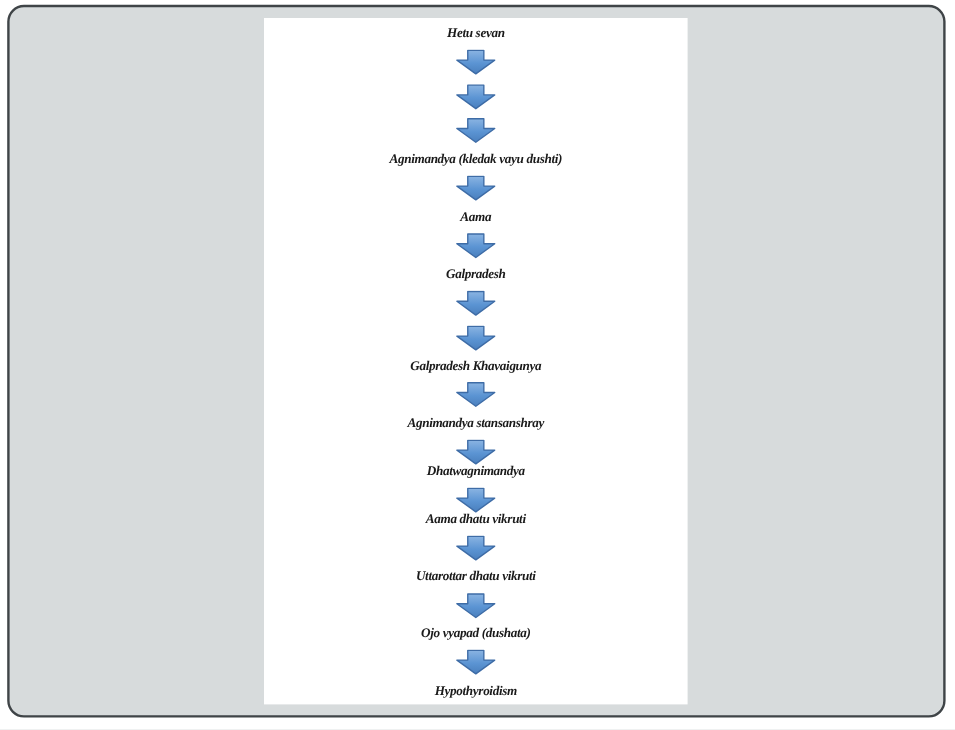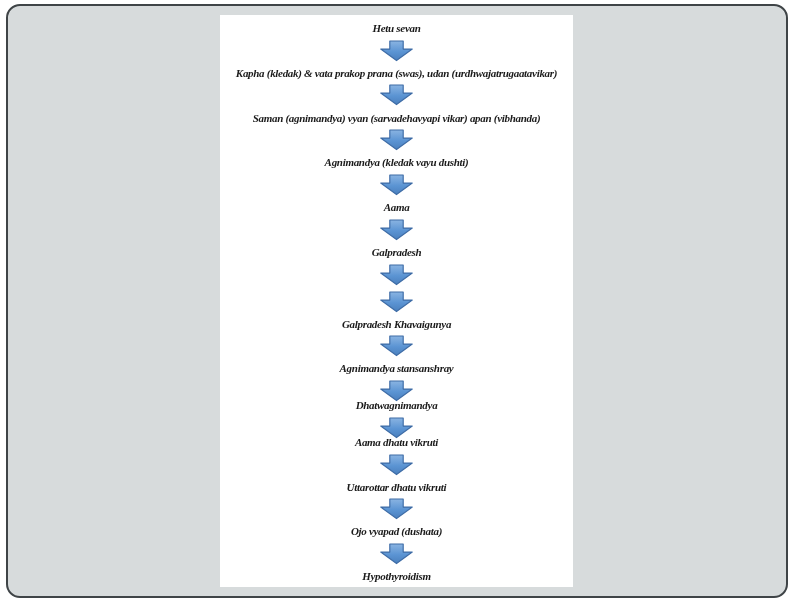--- a/index.html
+++ b/index.html
@@ -82,25 +82,23 @@
   </defs>
 </svg>
 
 <div class="frame">
   <div class="panel">
     <div class="flow" id="flow">
         <div class="step">Hetu sevan</div>
         <svg class="arrow" viewBox="0 0 36 23">
     <polygon points="11,1 25,1 25,9.5 34.5,9.5 18,21.5 1.5,9.5 11,9.5"></polygon>
   </svg>
-        <div class="step">Kapha (kledak) &amp; vata prakop prana (swas), udan (urdhwajatrugaatavikar)</div>
         <svg class="arrow" viewBox="0 0 36 23">
     <polygon points="11,1 25,1 25,9.5 34.5,9.5 18,21.5 1.5,9.5 11,9.5"></polygon>
   </svg>
-        <div class="step">Saman (agnimandya) vyan (sarvadehavyapi vikar) apan (vibhanda)</div>
         <svg class="arrow" viewBox="0 0 36 23">
     <polygon points="11,1 25,1 25,9.5 34.5,9.5 18,21.5 1.5,9.5 11,9.5"></polygon>
   </svg>
         <div class="step">Agnimandya (kledak vayu dushti)</div>
         <svg class="arrow" viewBox="0 0 36 23">
     <polygon points="11,1 25,1 25,9.5 34.5,9.5 18,21.5 1.5,9.5 11,9.5"></polygon>
   </svg>
         <div class="step">Aama</div>
         <svg class="arrow" viewBox="0 0 36 23">
     <polygon points="11,1 25,1 25,9.5 34.5,9.5 18,21.5 1.5,9.5 11,9.5"></polygon>

